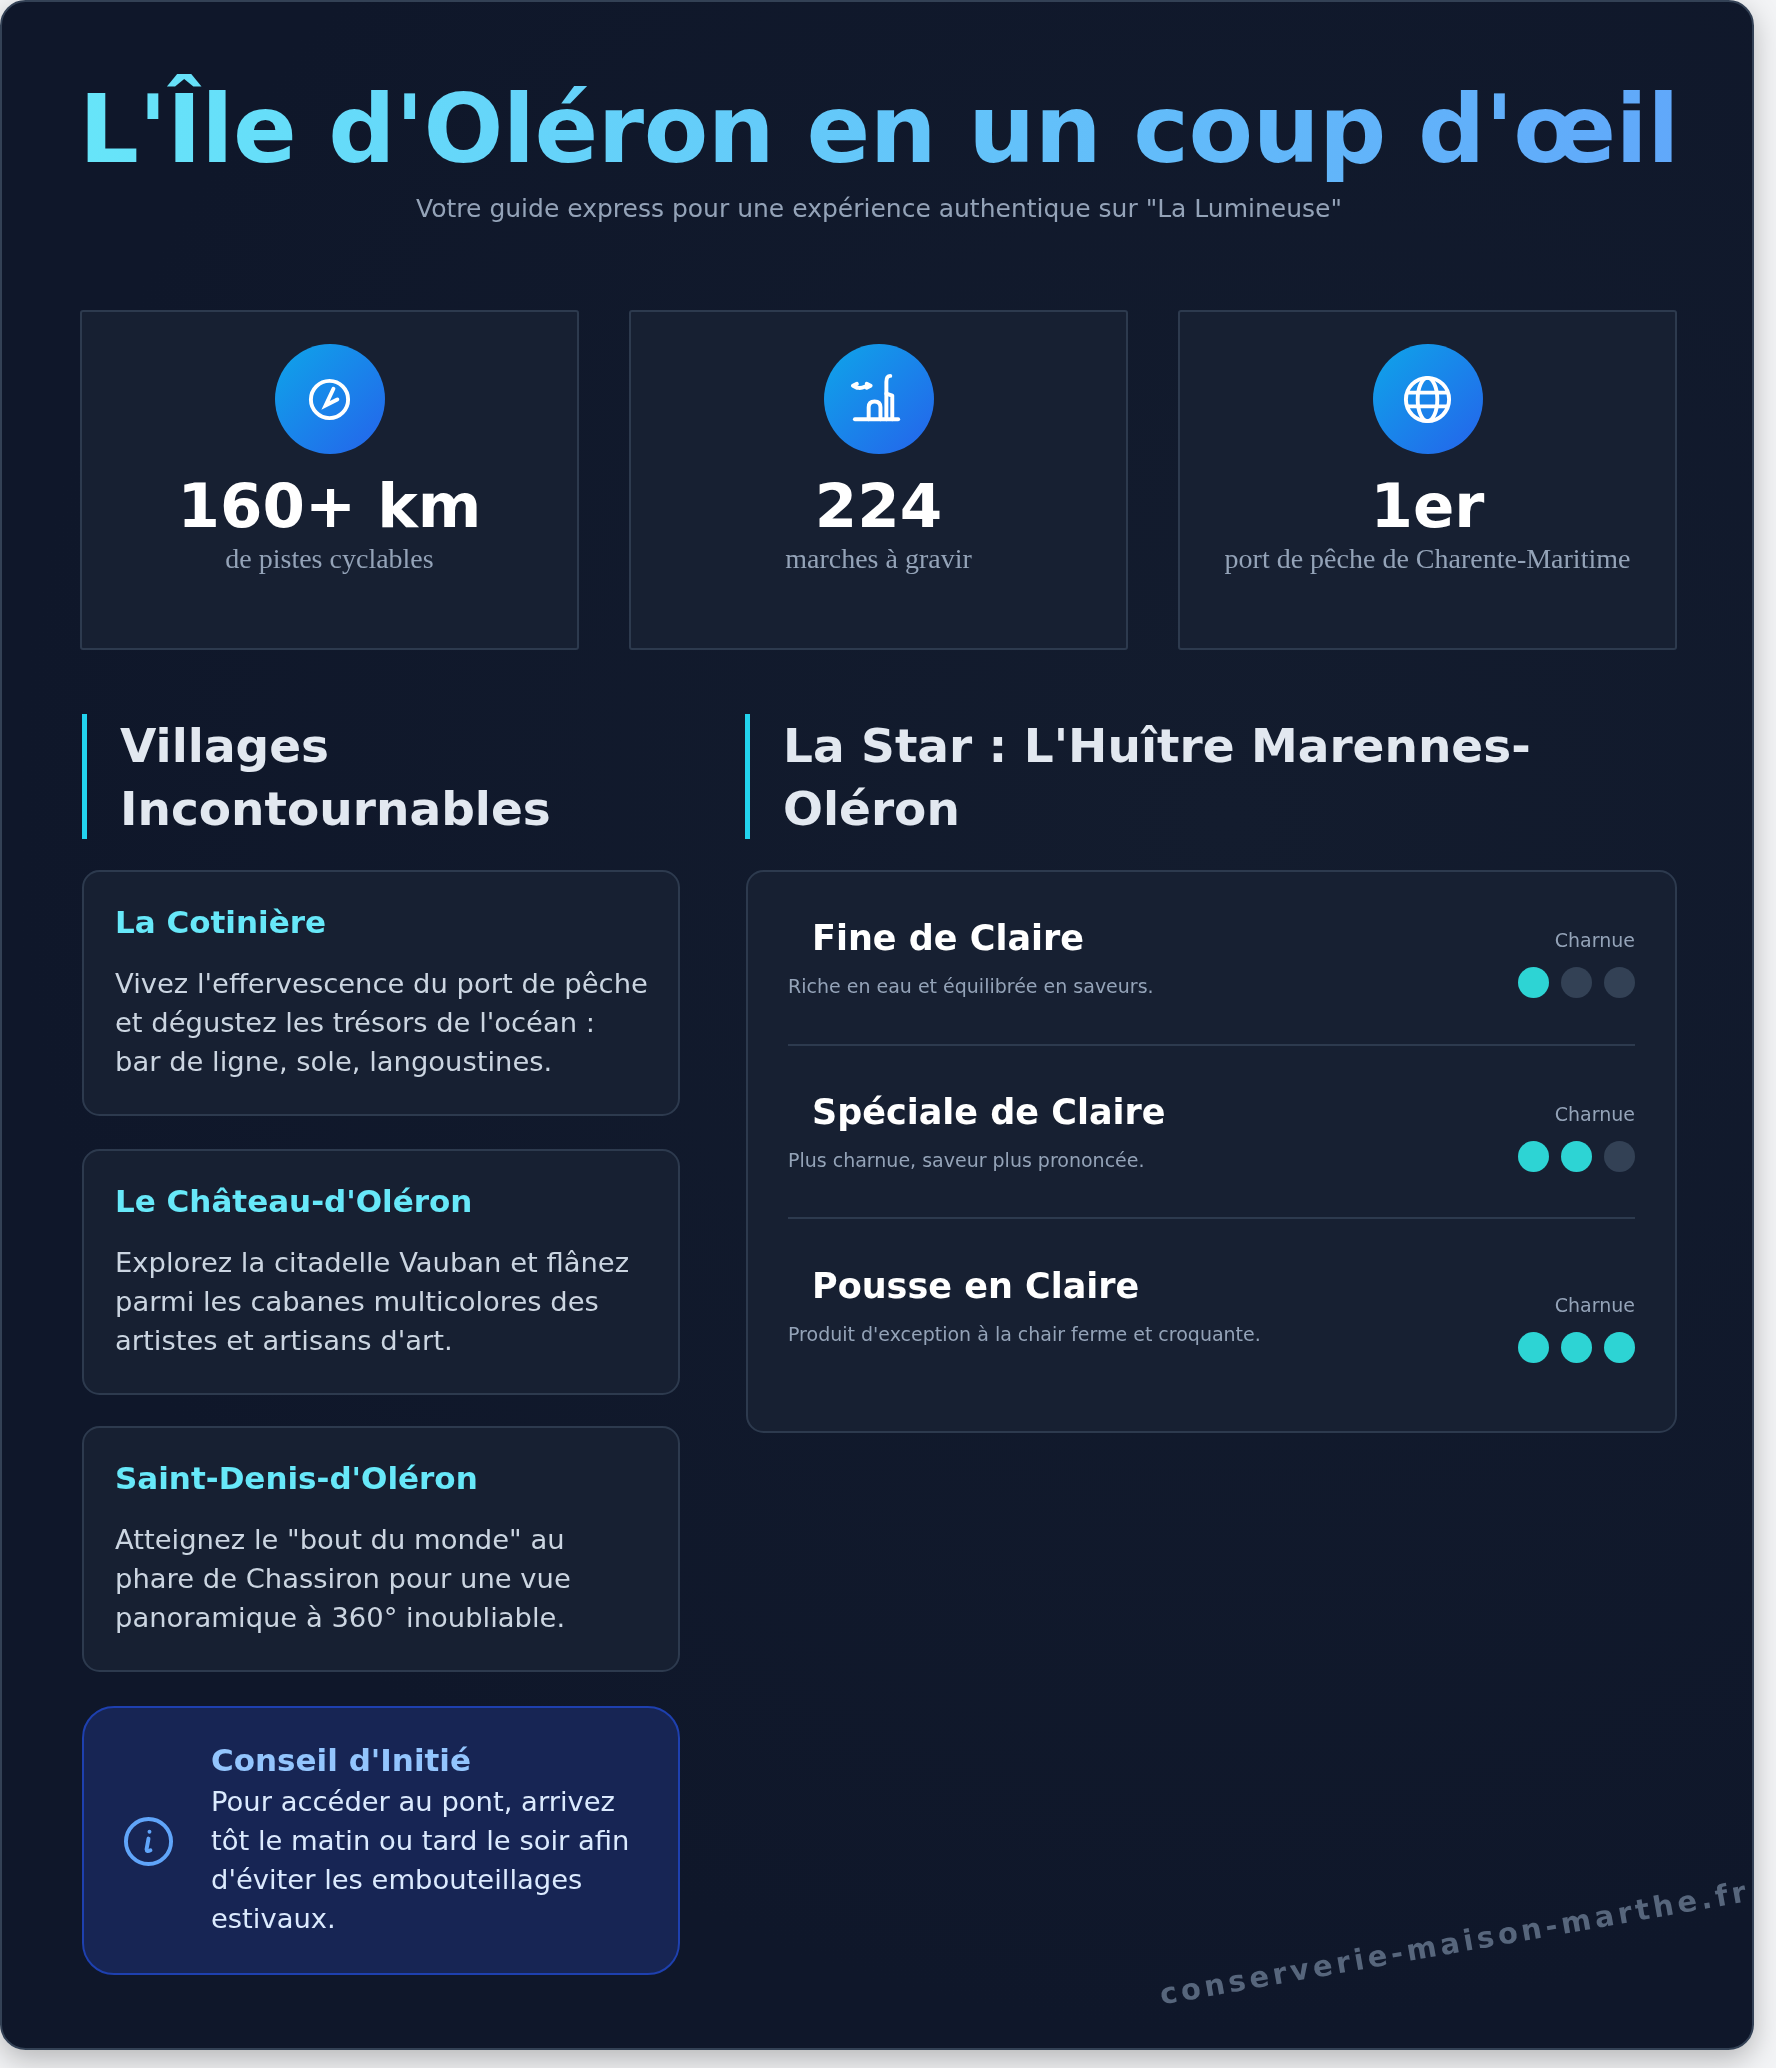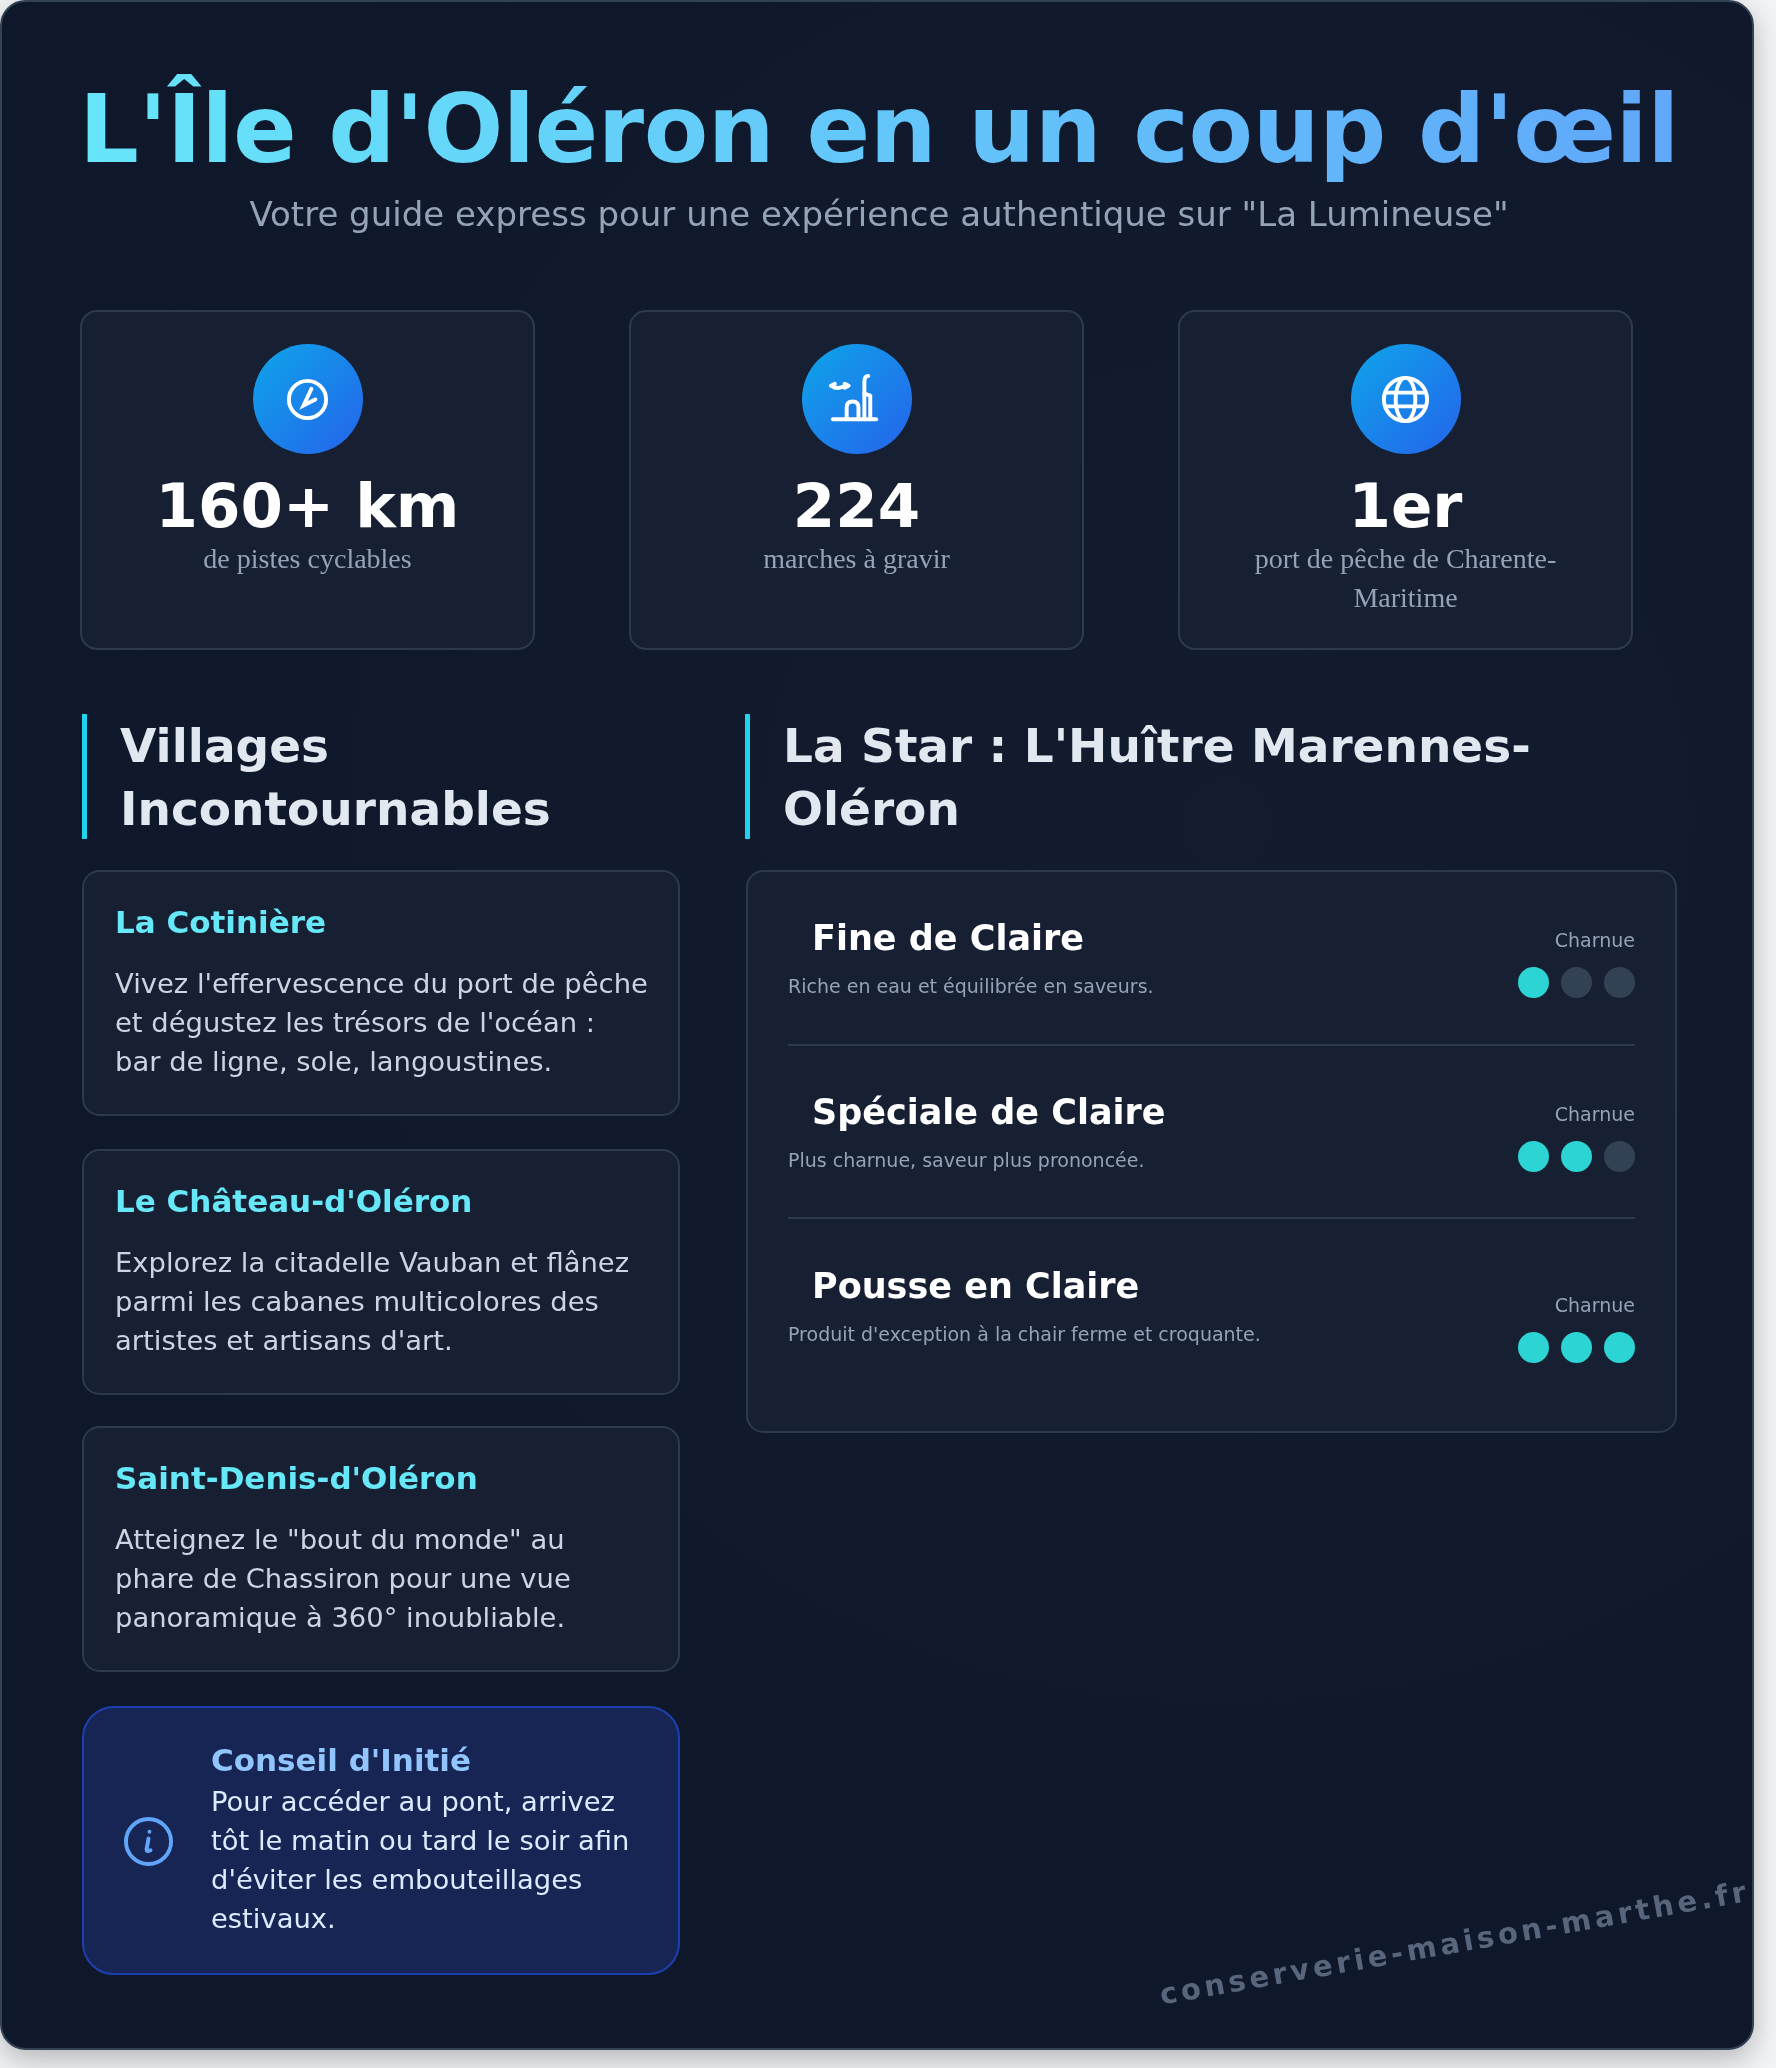--- a/index.html
+++ b/index.html
@@ -23,28 +23,28 @@
     position: absolute; left: 0; width: 1754px; top: 69px;
     text-align: center; margin: 0;
     font-weight: bold; font-size: 94px; line-height: 118px; letter-spacing: -0.5px;
     background: linear-gradient(90deg, #67e8f9 0%, #60a5fa 100%);
     -webkit-background-clip: text; background-clip: text;
     color: transparent;
   }
   .subtitle {
     position: absolute; left: 0; width: 1754px; top: 192px;
     text-align: center; margin: 0;
-    font-size: 34px; color: #94a3b8;
+    font-size: 25px; color: #94a3b8;
   }
   .stat {
-    position: absolute; top: 308px; height: 340px; width: 455px;
+    position: absolute; top: 308px; height: 340px; width: 499px;
     box-sizing: border-box;
     background: #172032;
     border: 2px solid #2d3a4e;
-    border-radius: 17px;
+    border-radius: 3px;
     text-align: center;
   }
   .stat .circle {
     position: absolute; left: 50%; top: 32px; margin-left: -55px;
     width: 110px; height: 110px; border-radius: 50%;
     background: linear-gradient(135deg, #0ea5e9 0%, #2563eb 100%);
     display: flex; align-items: center; justify-content: center;
   }
   .stat .value {
     position: absolute; left: 0; right: 0; top: 155px;

